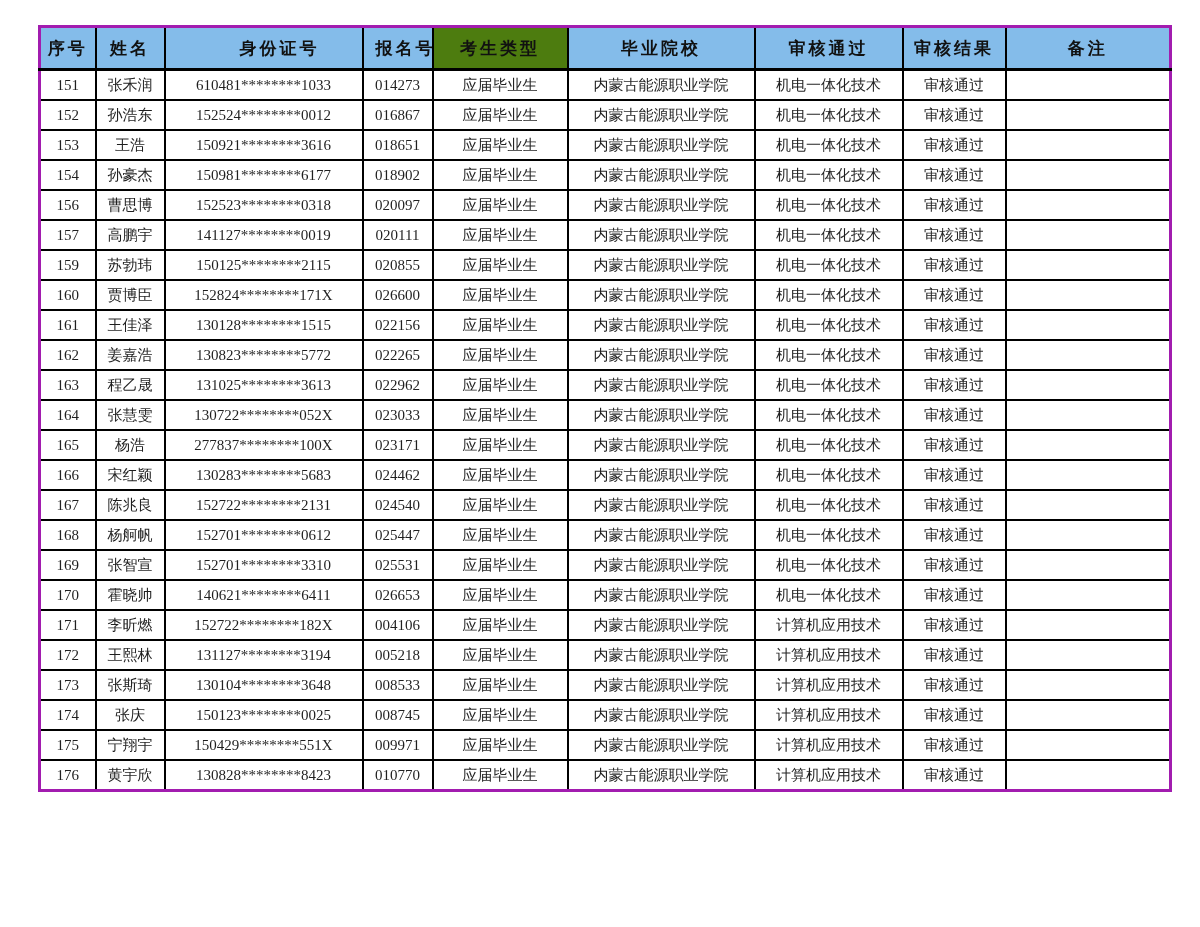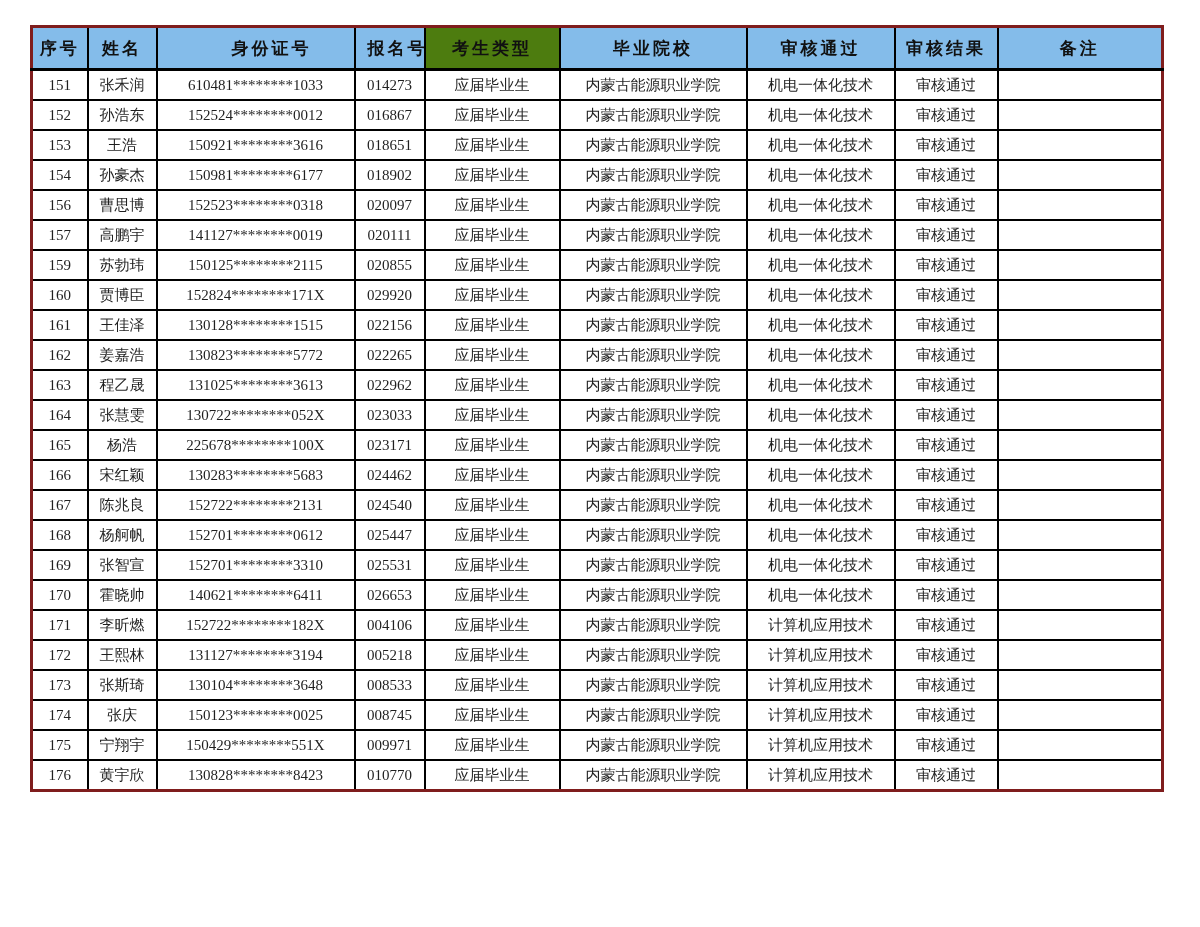--- a/index.html
+++ b/index.html
@@ -10,26 +10,26 @@
   .page {
     position: relative;
     width: 1200px;
     height: 927px;
     background: #ffffff;
     font-family: "Liberation Serif", "DejaVu Serif", serif;
     overflow: hidden;
   }
   table.roster {
     position: absolute;
-    left: 30px;
+    left: 38px;
     top: 25px;
     width: 1131px;
     border-collapse: collapse;
     table-layout: fixed;
-    border: 3px solid #7f1d1d;
+    border: 3px solid #a21caf;
   }
   table.roster th {
     border: 2px solid #000000;
     border-bottom-width: 3px;
     height: 40px;
     font-size: 17px;
     font-weight: bold;
     letter-spacing: 3px;
     text-align: center;
     vertical-align: middle;
@@ -154,21 +154,21 @@
           <td>应届毕业生</td>
           <td>内蒙古能源职业学院</td>
           <td>机电一体化技术</td>
           <td>审核通过</td>
           <td></td>
         </tr>
         <tr>
           <td>160</td>
           <td>贾博臣</td>
           <td>152824********171X</td>
-          <td>029920</td>
+          <td>026600</td>
           <td>应届毕业生</td>
           <td>内蒙古能源职业学院</td>
           <td>机电一体化技术</td>
           <td>审核通过</td>
           <td></td>
         </tr>
         <tr>
           <td>161</td>
           <td>王佳泽</td>
           <td>130128********1515</td>
@@ -208,21 +208,21 @@
           <td>023033</td>
           <td>应届毕业生</td>
           <td>内蒙古能源职业学院</td>
           <td>机电一体化技术</td>
           <td>审核通过</td>
           <td></td>
         </tr>
         <tr>
           <td>165</td>
           <td>杨浩</td>
-          <td>225678********100X</td>
+          <td>277837********100X</td>
           <td>023171</td>
           <td>应届毕业生</td>
           <td>内蒙古能源职业学院</td>
           <td>机电一体化技术</td>
           <td>审核通过</td>
           <td></td>
         </tr>
         <tr>
           <td>166</td>
           <td>宋红颖</td>

